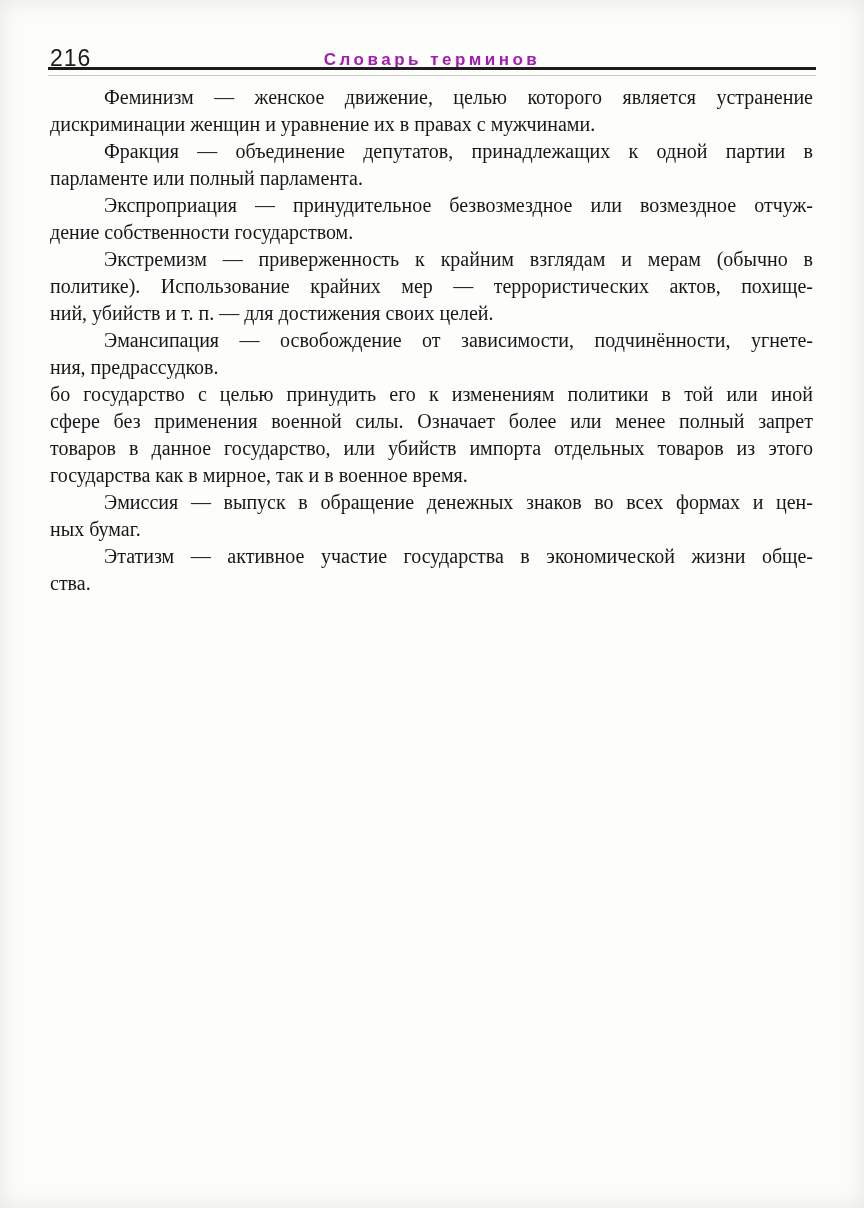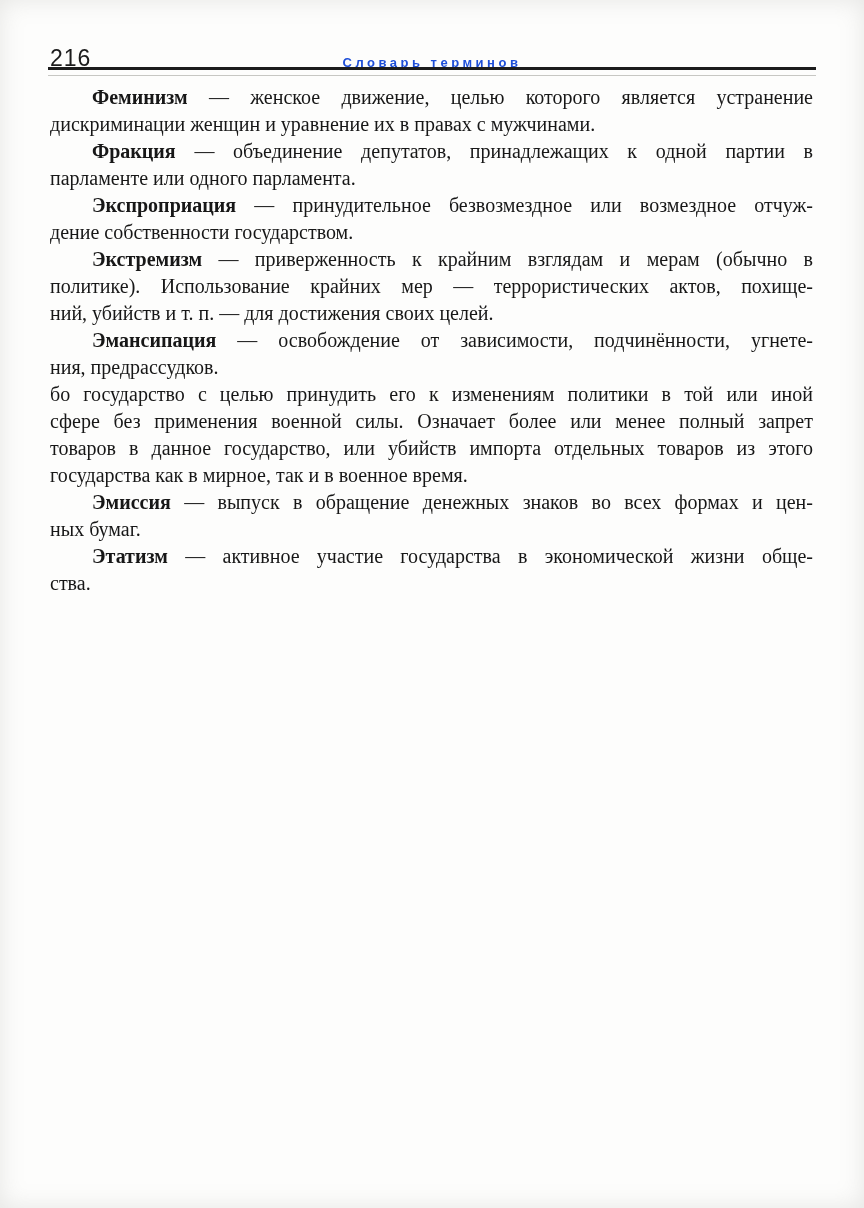--- a/index.html
+++ b/index.html
@@ -35,24 +35,24 @@
     letter-spacing: 1px;
     color: #1c1c1c;
   }
   .header-title {
     position: absolute;
     left: 50%;
     transform: translateX(-50%);
     bottom: 6px;
     font-family: "Liberation Sans", "DejaVu Sans", sans-serif;
     font-weight: bold;
-    font-size: 13px;
+    font-size: 17px;
     letter-spacing: 3.5px;
     white-space: nowrap;
-    color: #1d4ed8;
+    color: #a21caf;
   }
   .rule-main {
     position: absolute;
     top: 67px;
     left: 48px;
     right: 48px;
     height: 3px;
     background: #1c1c1c;
   }
   .rule-sub {
@@ -77,41 +77,42 @@
     text-align-last: justify;
     white-space: normal;
   }
   .line.last {
     text-align-last: left;
   }
   .line.first {
     text-indent: 42px;
   }
   .term {
-    font-weight: bold;
+    font-weight: normal;
+    margin-left: 12px;
   }
 </style>
 </head>
 <body>
 
 <div class="page">
 
   <div class="header">
     <span class="page-number">216</span>
     <span class="header-title">Словарь терминов</span>
   </div>
 
   <div class="rule-main"></div>
   <div class="rule-sub"></div>
 
   <div class="content">
       <div class="line first"><span class="term">Феминизм</span> — женское движение, целью которого является устранение</div>
       <div class="line last">дискриминации женщин и уравнение их в правах с мужчинами.</div>
       <div class="line first"><span class="term">Фракция</span> — объединение депутатов, принадлежащих к одной партии в</div>
-      <div class="line last">парламенте или одного парламента.</div>
+      <div class="line last">парламенте или полный парламента.</div>
       <div class="line first"><span class="term">Экспроприация</span> — принудительное безвозмездное или возмездное отчуж-</div>
       <div class="line last">дение собственности государством.</div>
       <div class="line first"><span class="term">Экстремизм</span> — приверженность к крайним взглядам и мерам (обычно в</div>
       <div class="line">политике). Использование крайних мер — террористических актов, похище-</div>
       <div class="line last">ний, убийств и т. п. — для достижения своих целей.</div>
       <div class="line first"><span class="term">Эмансипация</span> — освобождение от зависимости, подчинённости, угнете-</div>
       <div class="line last">ния, предрассудков.</div>
       <div class="line">бо государство с целью принудить его к изменениям политики в той или иной</div>
       <div class="line">сфере без применения военной силы. Означает более или менее полный запрет</div>
       <div class="line">товаров в данное государство, или убийств импорта отдельных товаров из этого</div>

